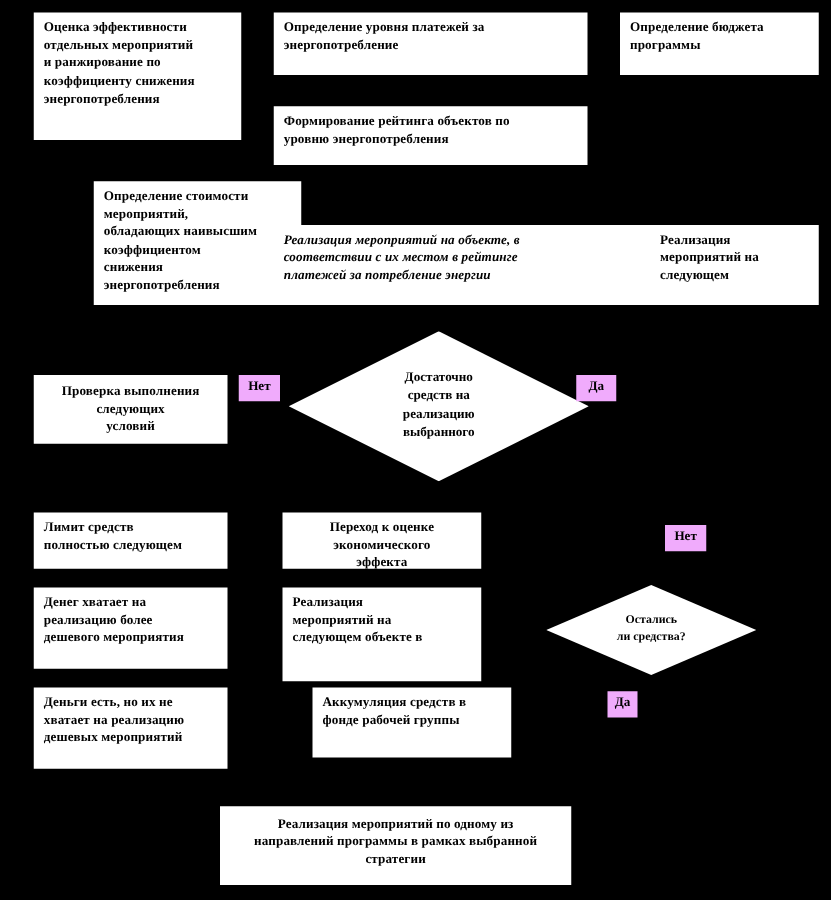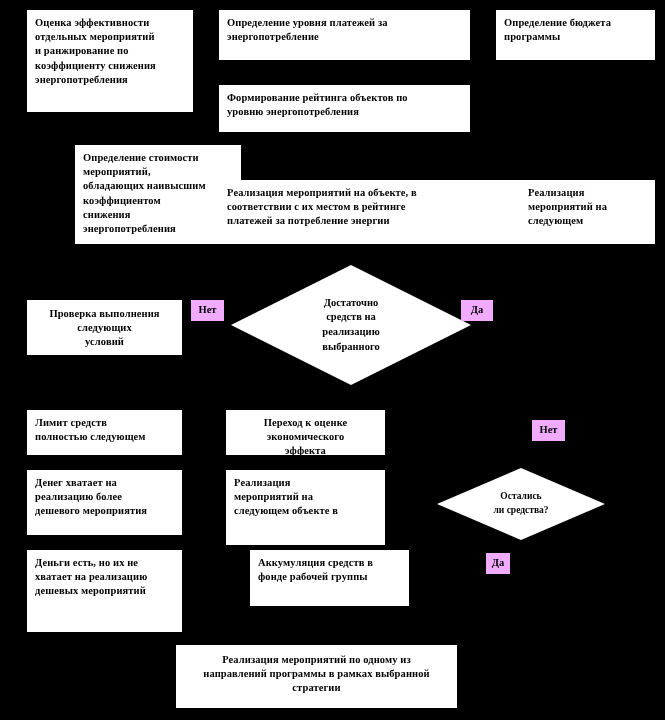--- a/index.html
+++ b/index.html
@@ -112,21 +112,21 @@
 
   <div class="node box" style="left:27px; top:145px; width:166px; height:99px;margin-left:48px;">
     <div>Определение  стоимости</div>
     <div>мероприятий,</div>
     <div>обладающих  наивысшим</div>
     <div>коэффициентом</div>
     <div>снижения</div>
     <div class="clip-line">энергопотребления</div>
   </div>
 
-  <div class="node box" style="left:219px; top:180px; width:311px; height:64px;">
+  <div class="node box" style="left:219px; top:180px; width:311px; height:64px;font-style:italic;">
     <div>Реализация мероприятий на объекте, в</div>
     <div>соответствии  с их местом в рейтинге</div>
     <div>платежей за потребление энергии</div>
   </div>
 
   <div class="node box" style="left:520px; top:180px; width:135px; height:64px;">
     <div>Реализация</div>
     <div>мероприятий на</div>
     <div>следующем</div>
   </div>
@@ -161,21 +161,21 @@
     <div>Лимит средств</div>
     <div>полностью следующем</div>
   </div>
 
   <div class="node box" style="left:27px; top:470px; width:155px; height:65px;">
     <div>Денег хватает  на</div>
     <div>реализацию более</div>
     <div>дешевого мероприятия</div>
   </div>
 
-  <div class="node box" style="left:27px; top:550px; width:155px; height:82px;">
+  <div class="node box" style="left:27px; top:550px; width:155px; height:65px;">
     <div>Деньги есть, но их не</div>
     <div>хватает  на реализацию</div>
     <div>дешевых мероприятий</div>
   </div>
 
   <div class="node box center" style="left:226px; top:410px; width:159px; height:45px;">
     <div>Переход  к оценке</div>
     <div>экономического</div>
     <div class="clip-line">эффекта</div>
   </div>

